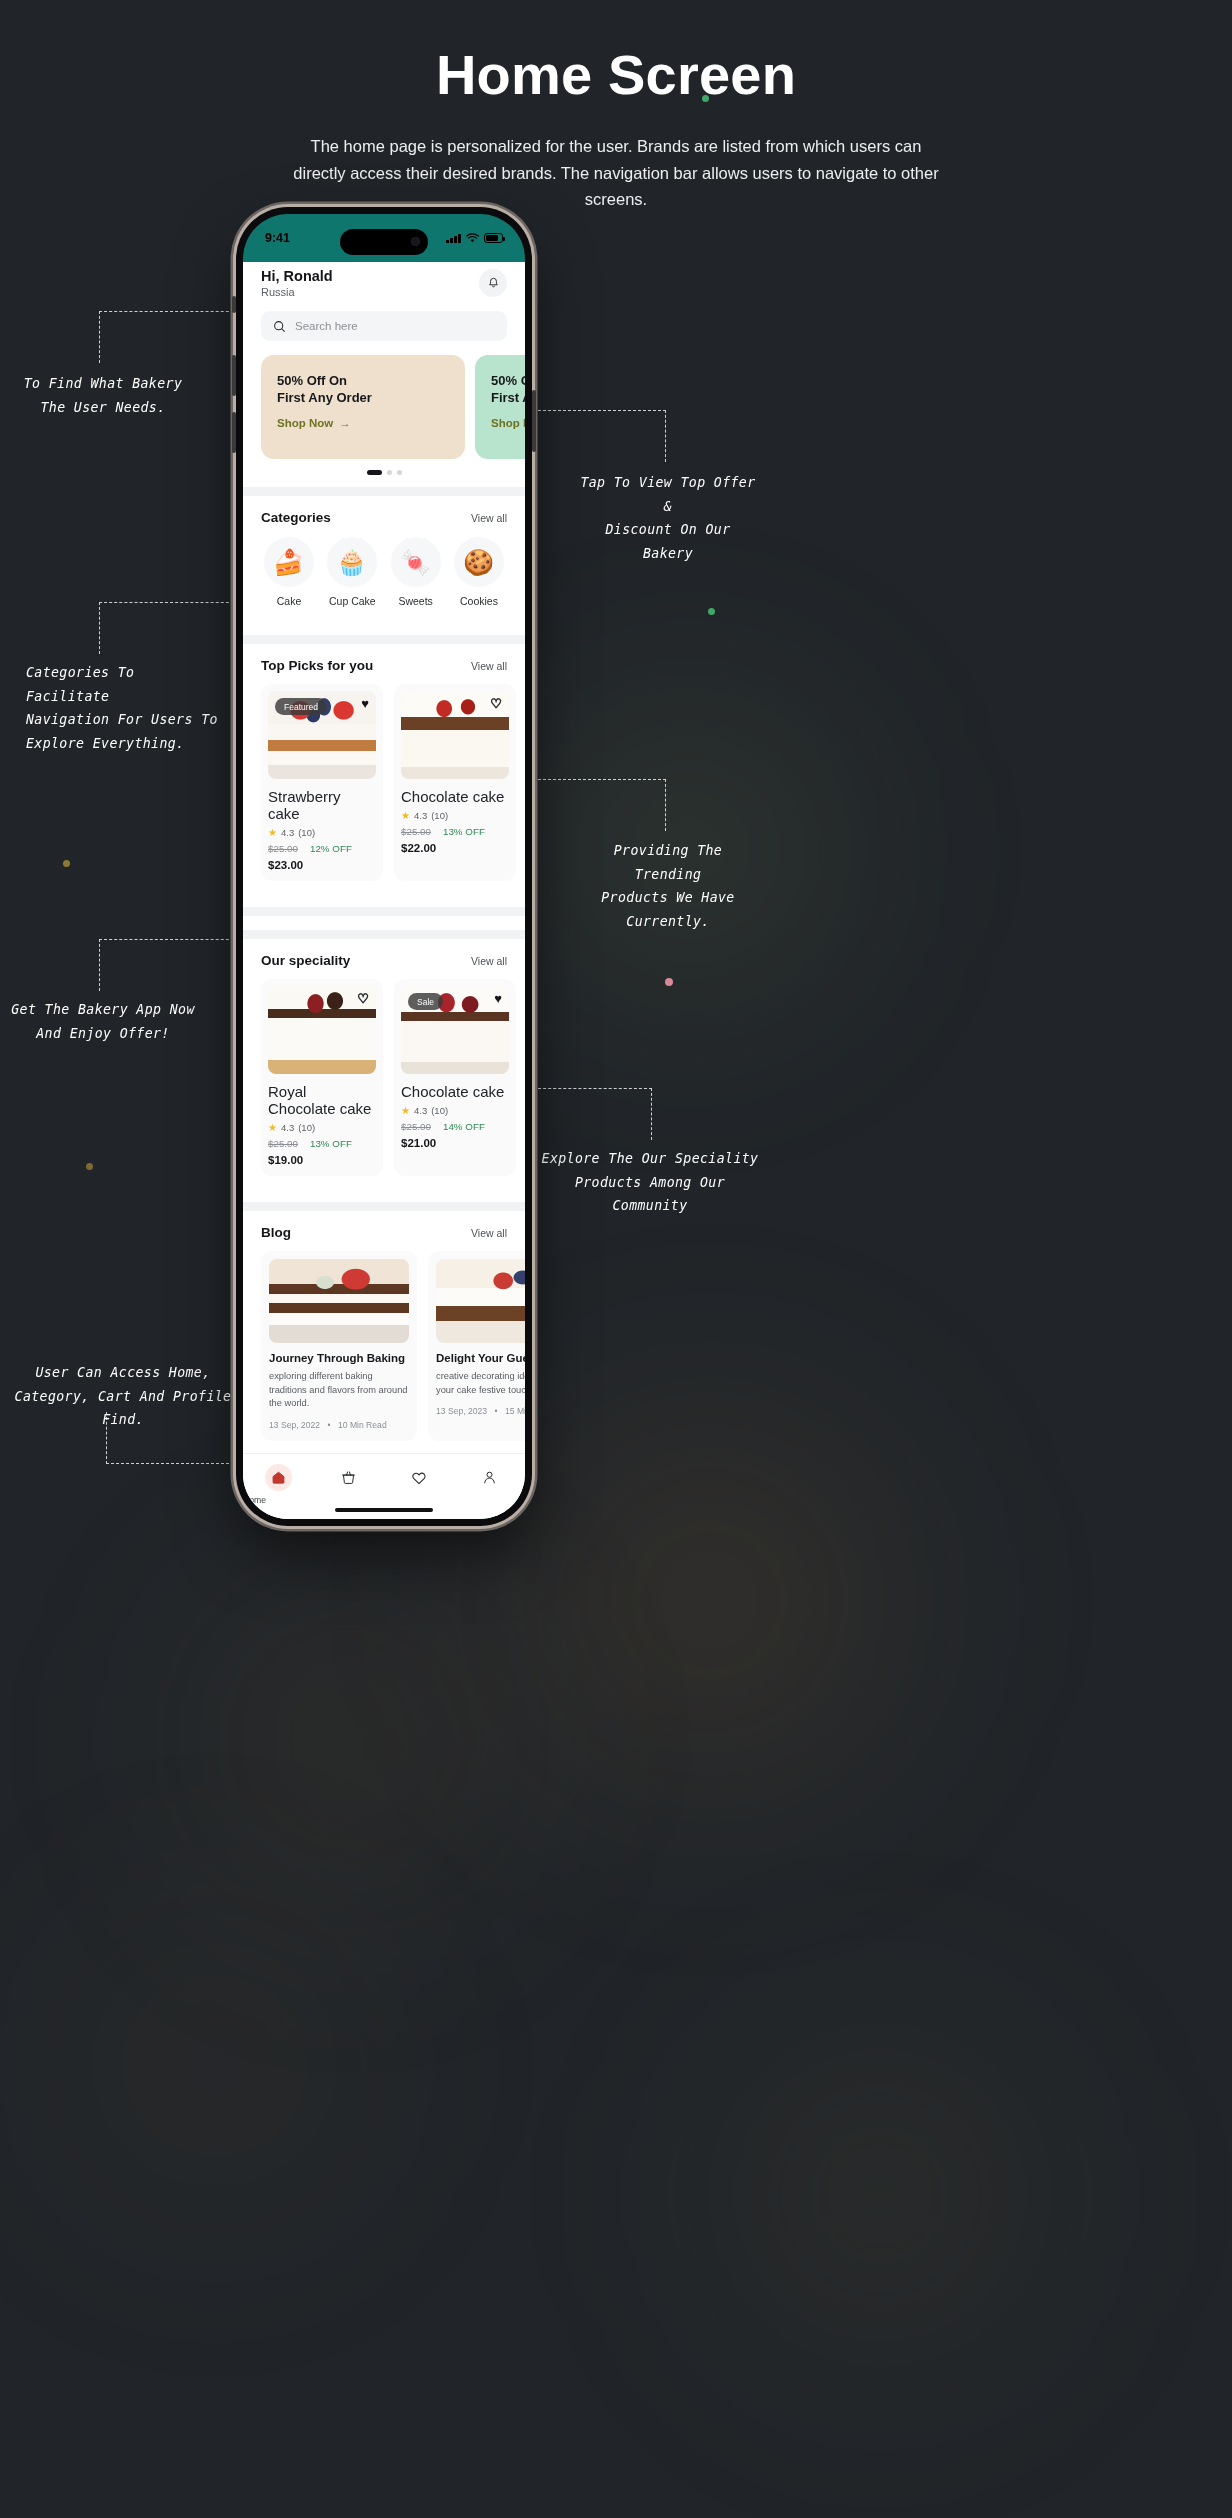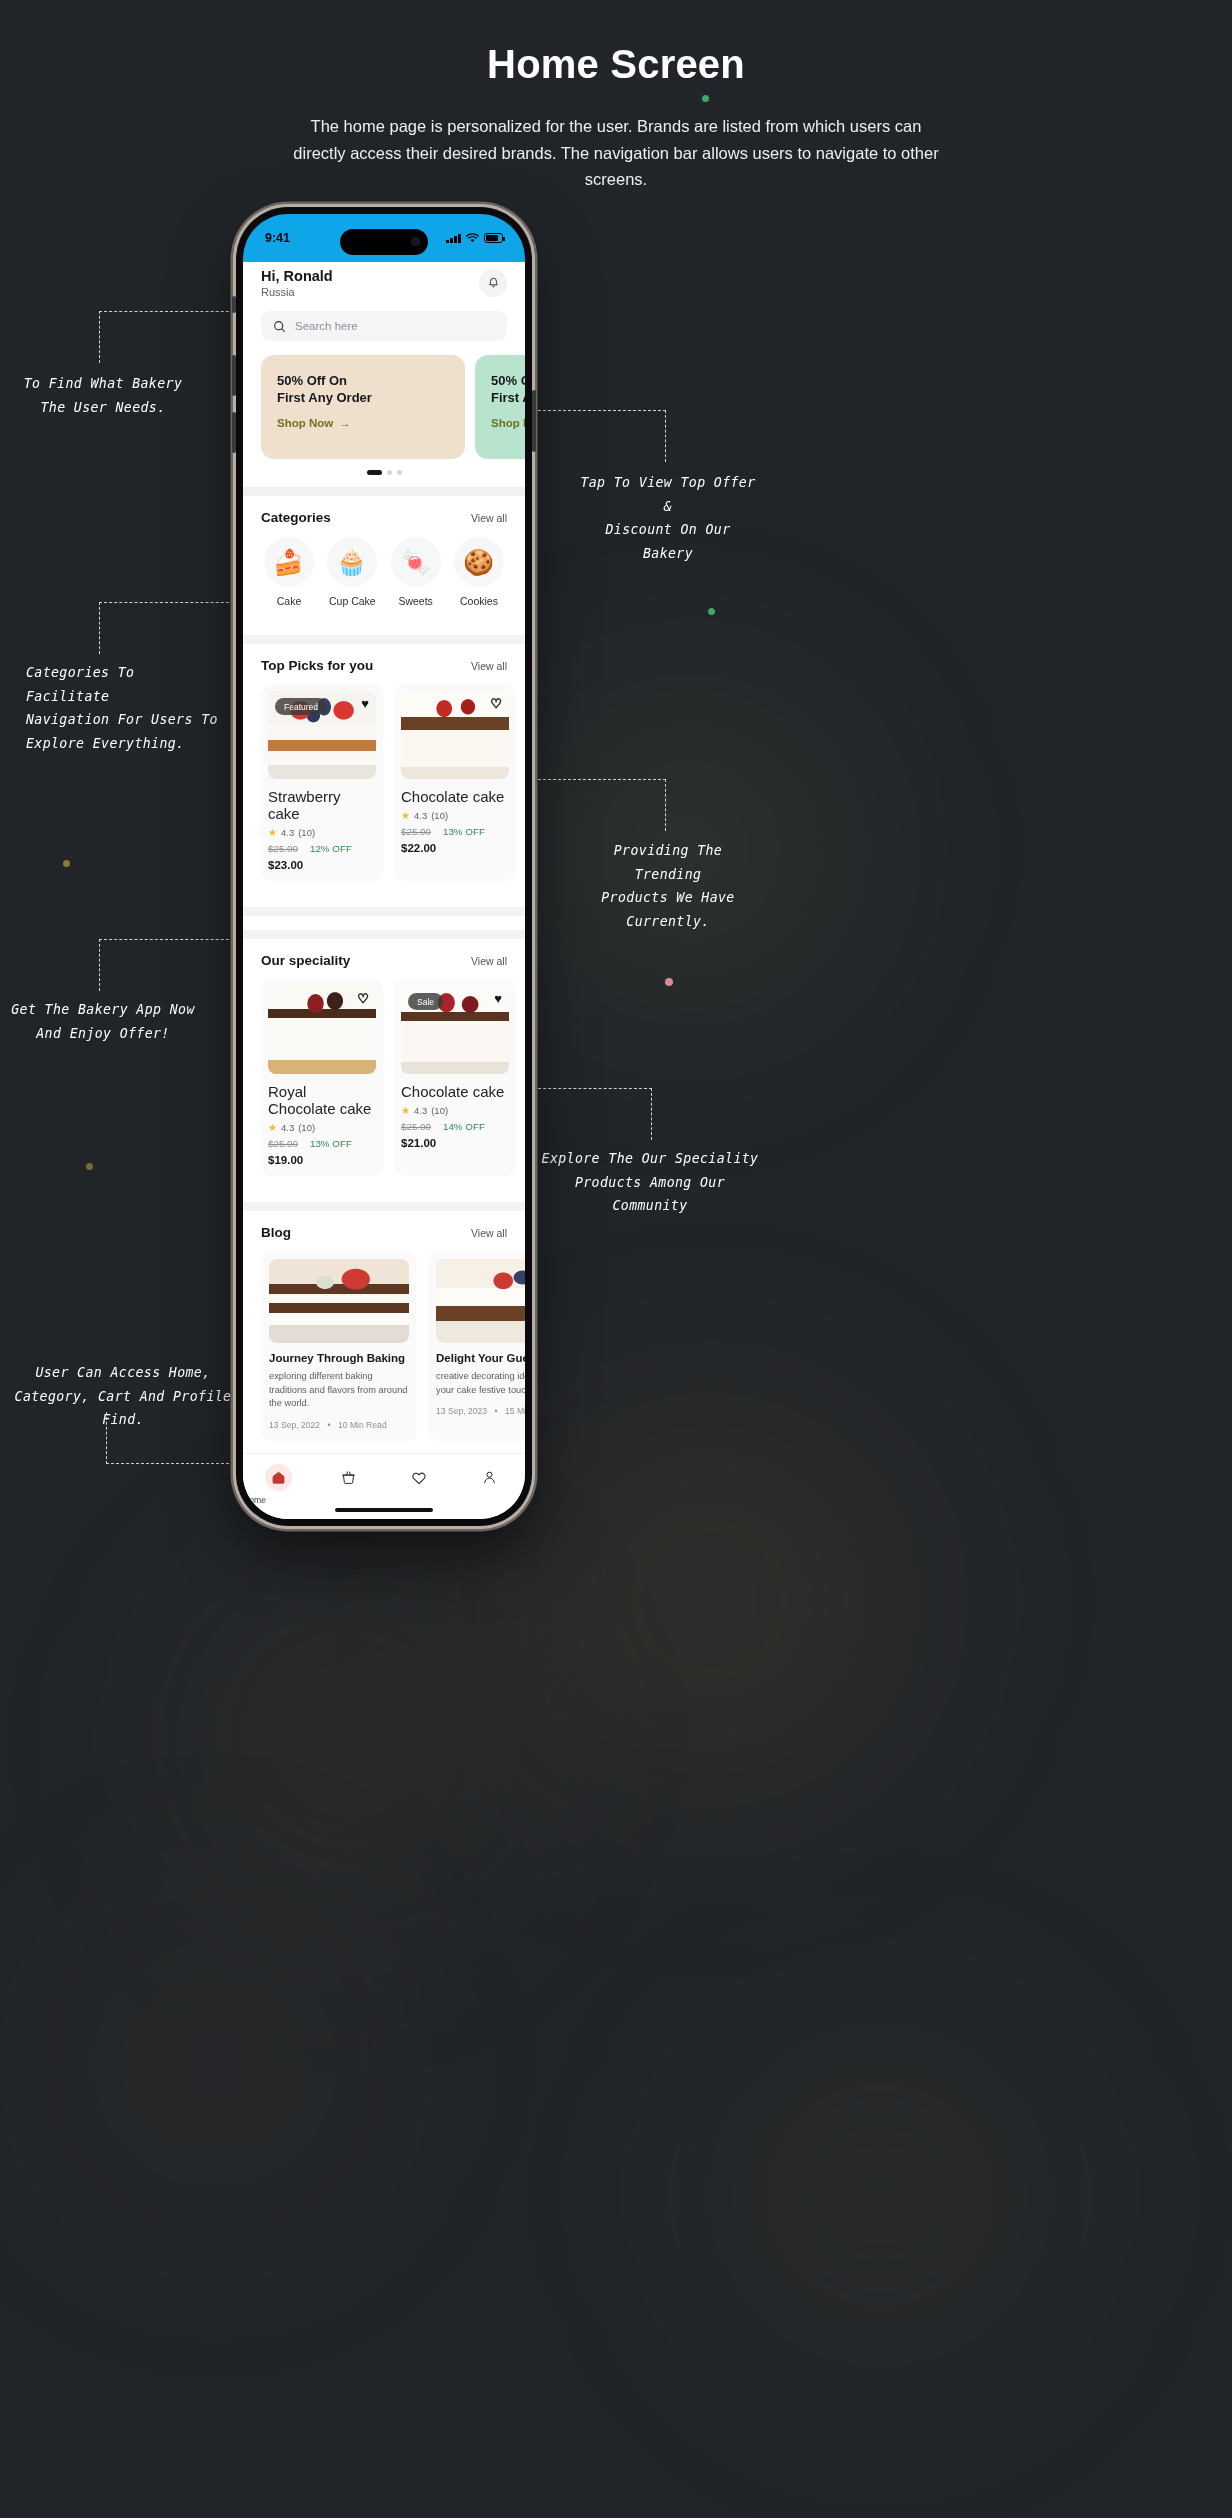--- a/index.html
+++ b/index.html
@@ -30,21 +30,21 @@
             background: radial-gradient(circle, rgba(120,95,60,.14), rgba(33,37,41,0) 70%); }
   .glow-e { left: 0px; top: 1850px; width: 430px; height: 430px;
             background: radial-gradient(circle, rgba(110,85,55,.13), rgba(33,37,41,0) 70%); }
 
   .dot { position: absolute; border-radius: 50%; }
 
   
   .page-head { position: absolute; left: 0; top: 0; width: 1232px; text-align: center; }
   .page-title {
     margin-top: 42px;
-    font-size: 40px;
+    font-size: 56px;
     font-weight: bold;
     color: #ffffff;
     letter-spacing: .2px;
   }
   .page-sub {
     margin: 26px auto 0;
     width: 660px;
     font-size: 16.5px;
     line-height: 1.62;
     color: #eceef0;
@@ -87,21 +87,21 @@
     border-radius: 52px;
     background: #0b0b0d;
     box-shadow: 0 0 0 3px #b9aea6, 0 0 0 5.5px #6d6560, 0 28px 60px rgba(0,0,0,.55);
     z-index: 5;
     overflow: hidden;
   }
   .phone-inner {
     position: absolute;
     left: 7px; top: 7px; right: 7px; bottom: 7px;
     border-radius: 45px;
-    background: #0ea5e9;
+    background: #0f766e;
     overflow: hidden;
   }
   .side-btn { position: absolute; background: #3a3a3c; border-radius: 2px; z-index: 6; }
   .btn-silent { left: 232px; top: 296px; width: 4px; height: 17px; }
   .btn-volup  { left: 232px; top: 355px; width: 4px; height: 41px; }
   .btn-voldn  { left: 232px; top: 412px; width: 4px; height: 41px; }
   .btn-power  { left: 532px; top: 390px; width: 4px; height: 62px; }
 
   .dyn-island {
     position: absolute;

